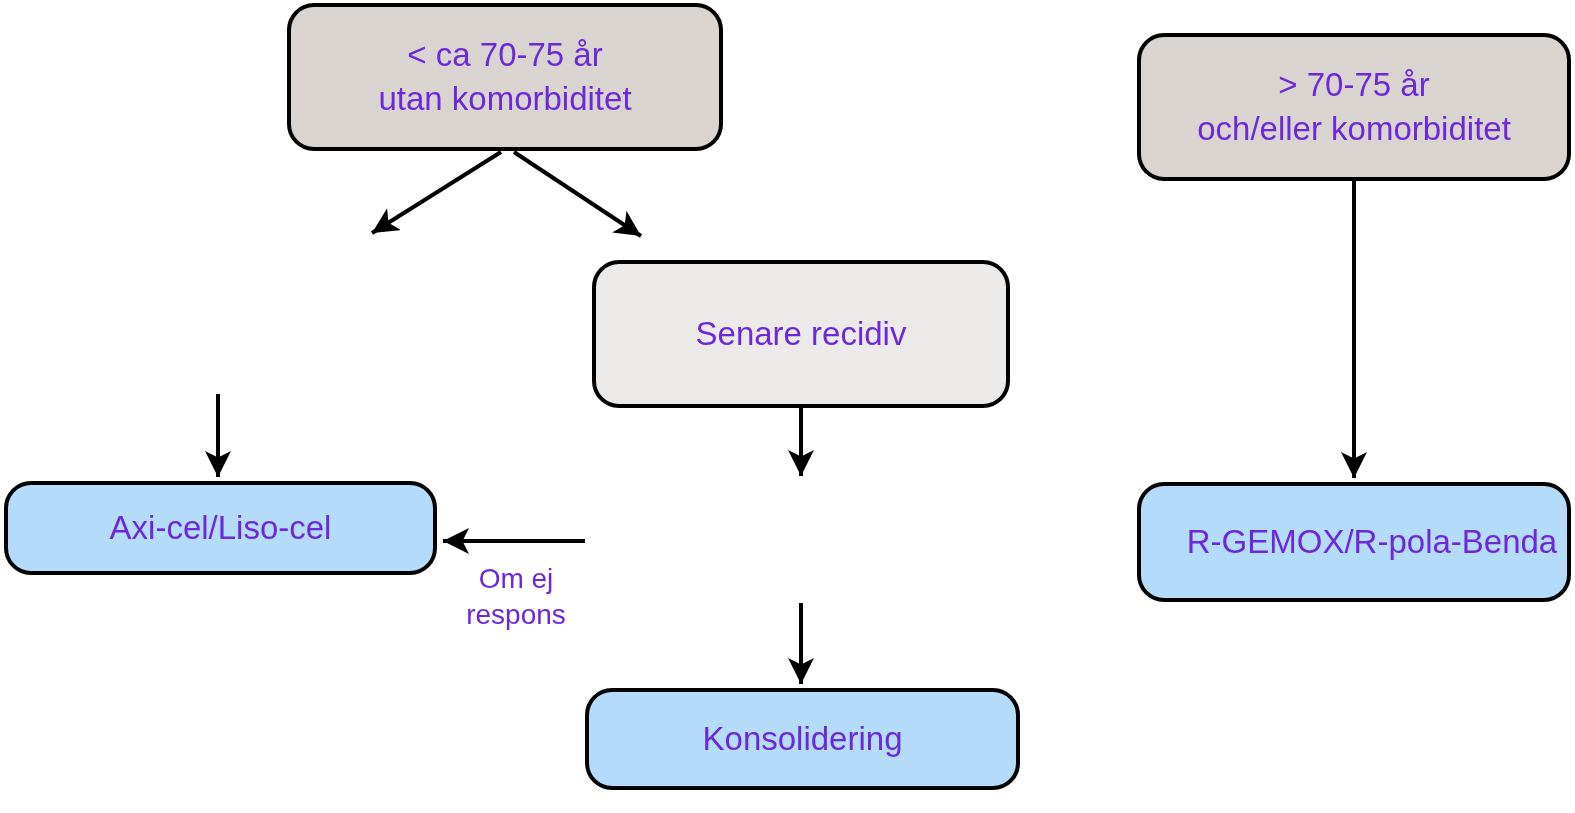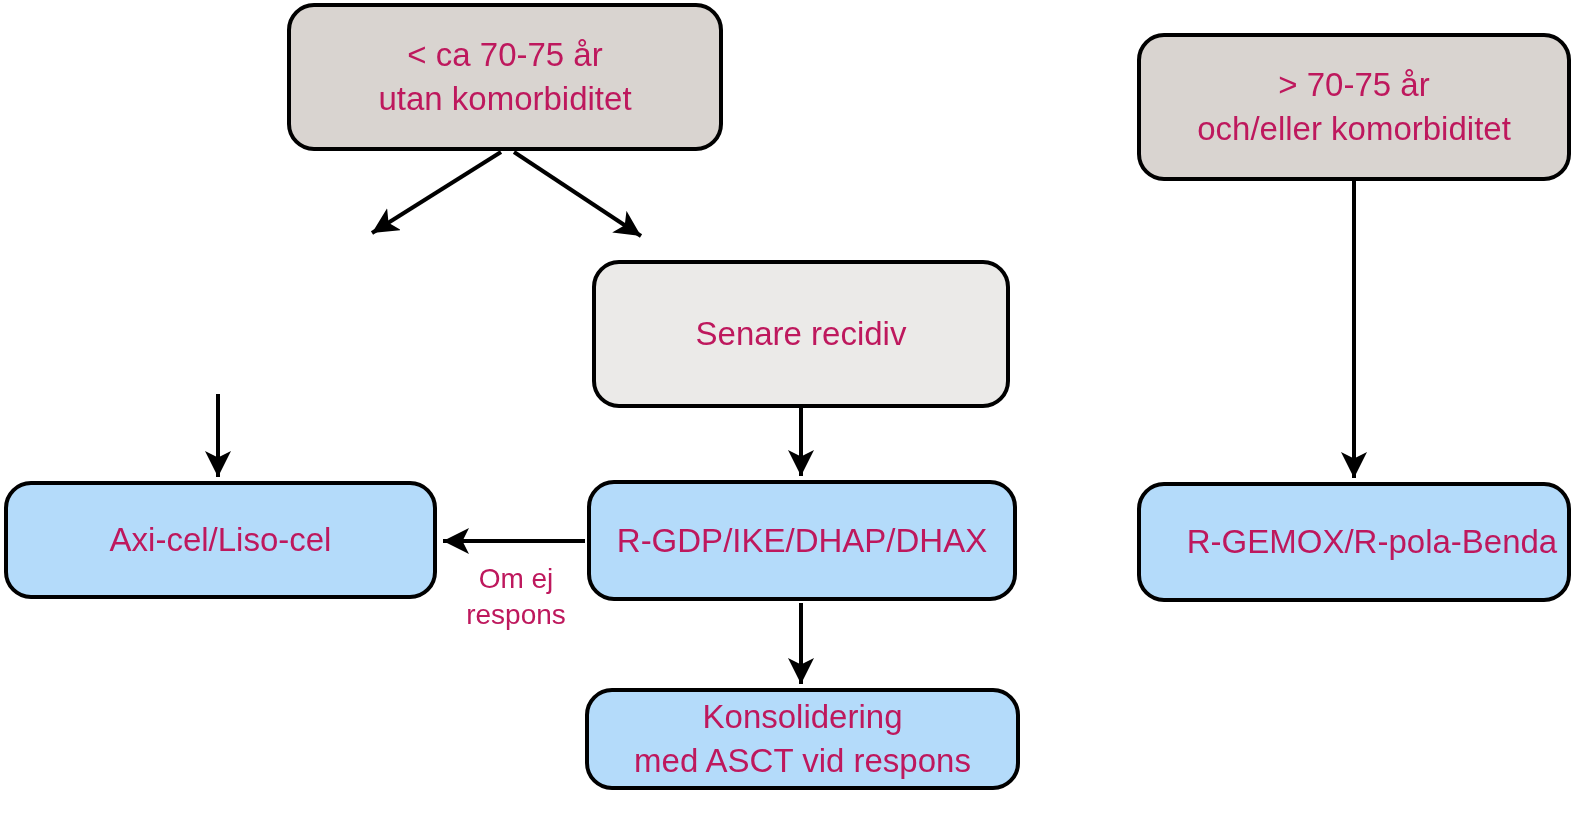--- a/index.html
+++ b/index.html
@@ -6,21 +6,21 @@
     margin: 0;
     padding: 0;
     background: #ffffff;
   }
   .canvas {
     position: relative;
     width: 1575px;
     height: 813px;
     background: #ffffff;
     font-family: "Liberation Sans", sans-serif;
-    color: #be185d;
+    color: #6d28d9;
     overflow: hidden;
   }
   .edges-layer {
     position: absolute;
     left: 0;
     top: 0;
     width: 1575px;
     height: 813px;
     pointer-events: none;
   }
@@ -40,21 +40,21 @@
   }
   .node.gray-dark  { background: var(--node-gray-dark, #d9d4d0); }
   .node.gray-light { background: var(--node-gray-light, #ebeae8); }
   .node.blue       { background: var(--node-blue, #b4dbfa); }
 
   
   #n-age-young          { left: 287px;  top: 3px;   width: 436px; height: 148px; }
   #n-age-old            { left: 1137px; top: 8px;   width: 434px; height: 148px; margin-top: 25px; }
   #n-primary-refractory { left: 9px;    top: 244px; width: 424px; height: 148px; }
   #n-late-relapse       { left: 592px;  top: 260px; width: 418px; height: 148px; }
-  #n-axicel-lisocel     { left: 4px;    top: 481px; width: 433px; height: 118px; }
+  #n-axicel-lisocel     { left: 4px;    top: 481px; width: 433px; height: 94px; }
   #n-rgdp               { left: 587px;  top: 480px; width: 430px; height: 121px; }
   #n-rgemox             { left: 1137px; top: 482px; width: 434px; height: 120px; padding-left: 36px; }
   #n-konsolidering      { left: 585px;  top: 688px; width: 435px; height: 102px; }
 
   .edge-label {
     position: absolute;
     left: 436px;
     top: 561px;
     width: 160px;
     text-align: center;
@@ -96,31 +96,27 @@
 
 
   <div class="node gray-light" id="n-late-relapse">
     <span>Senare recidiv</span>
   </div>
 
   <div class="node blue" id="n-axicel-lisocel">
     <span>Axi-cel/Liso-cel</span>
   </div>
 
-  <div class="node blue" id="n-rgdp">
-    <span>R-GDP/IKE/DHAP/DHAX</span>
-  </div>
 
   <div class="node blue" id="n-rgemox">
     <span>R-GEMOX/R-pola-Benda</span>
   </div>
 
   <div class="node blue" id="n-konsolidering">
     <span>Konsolidering</span>
-    <span>med ASCT vid respons</span>
   </div>
 
   <div class="edge-label">
     <span>Om ej</span>
     <span>respons</span>
   </div>
 
 </div>
 
 </body></html>

